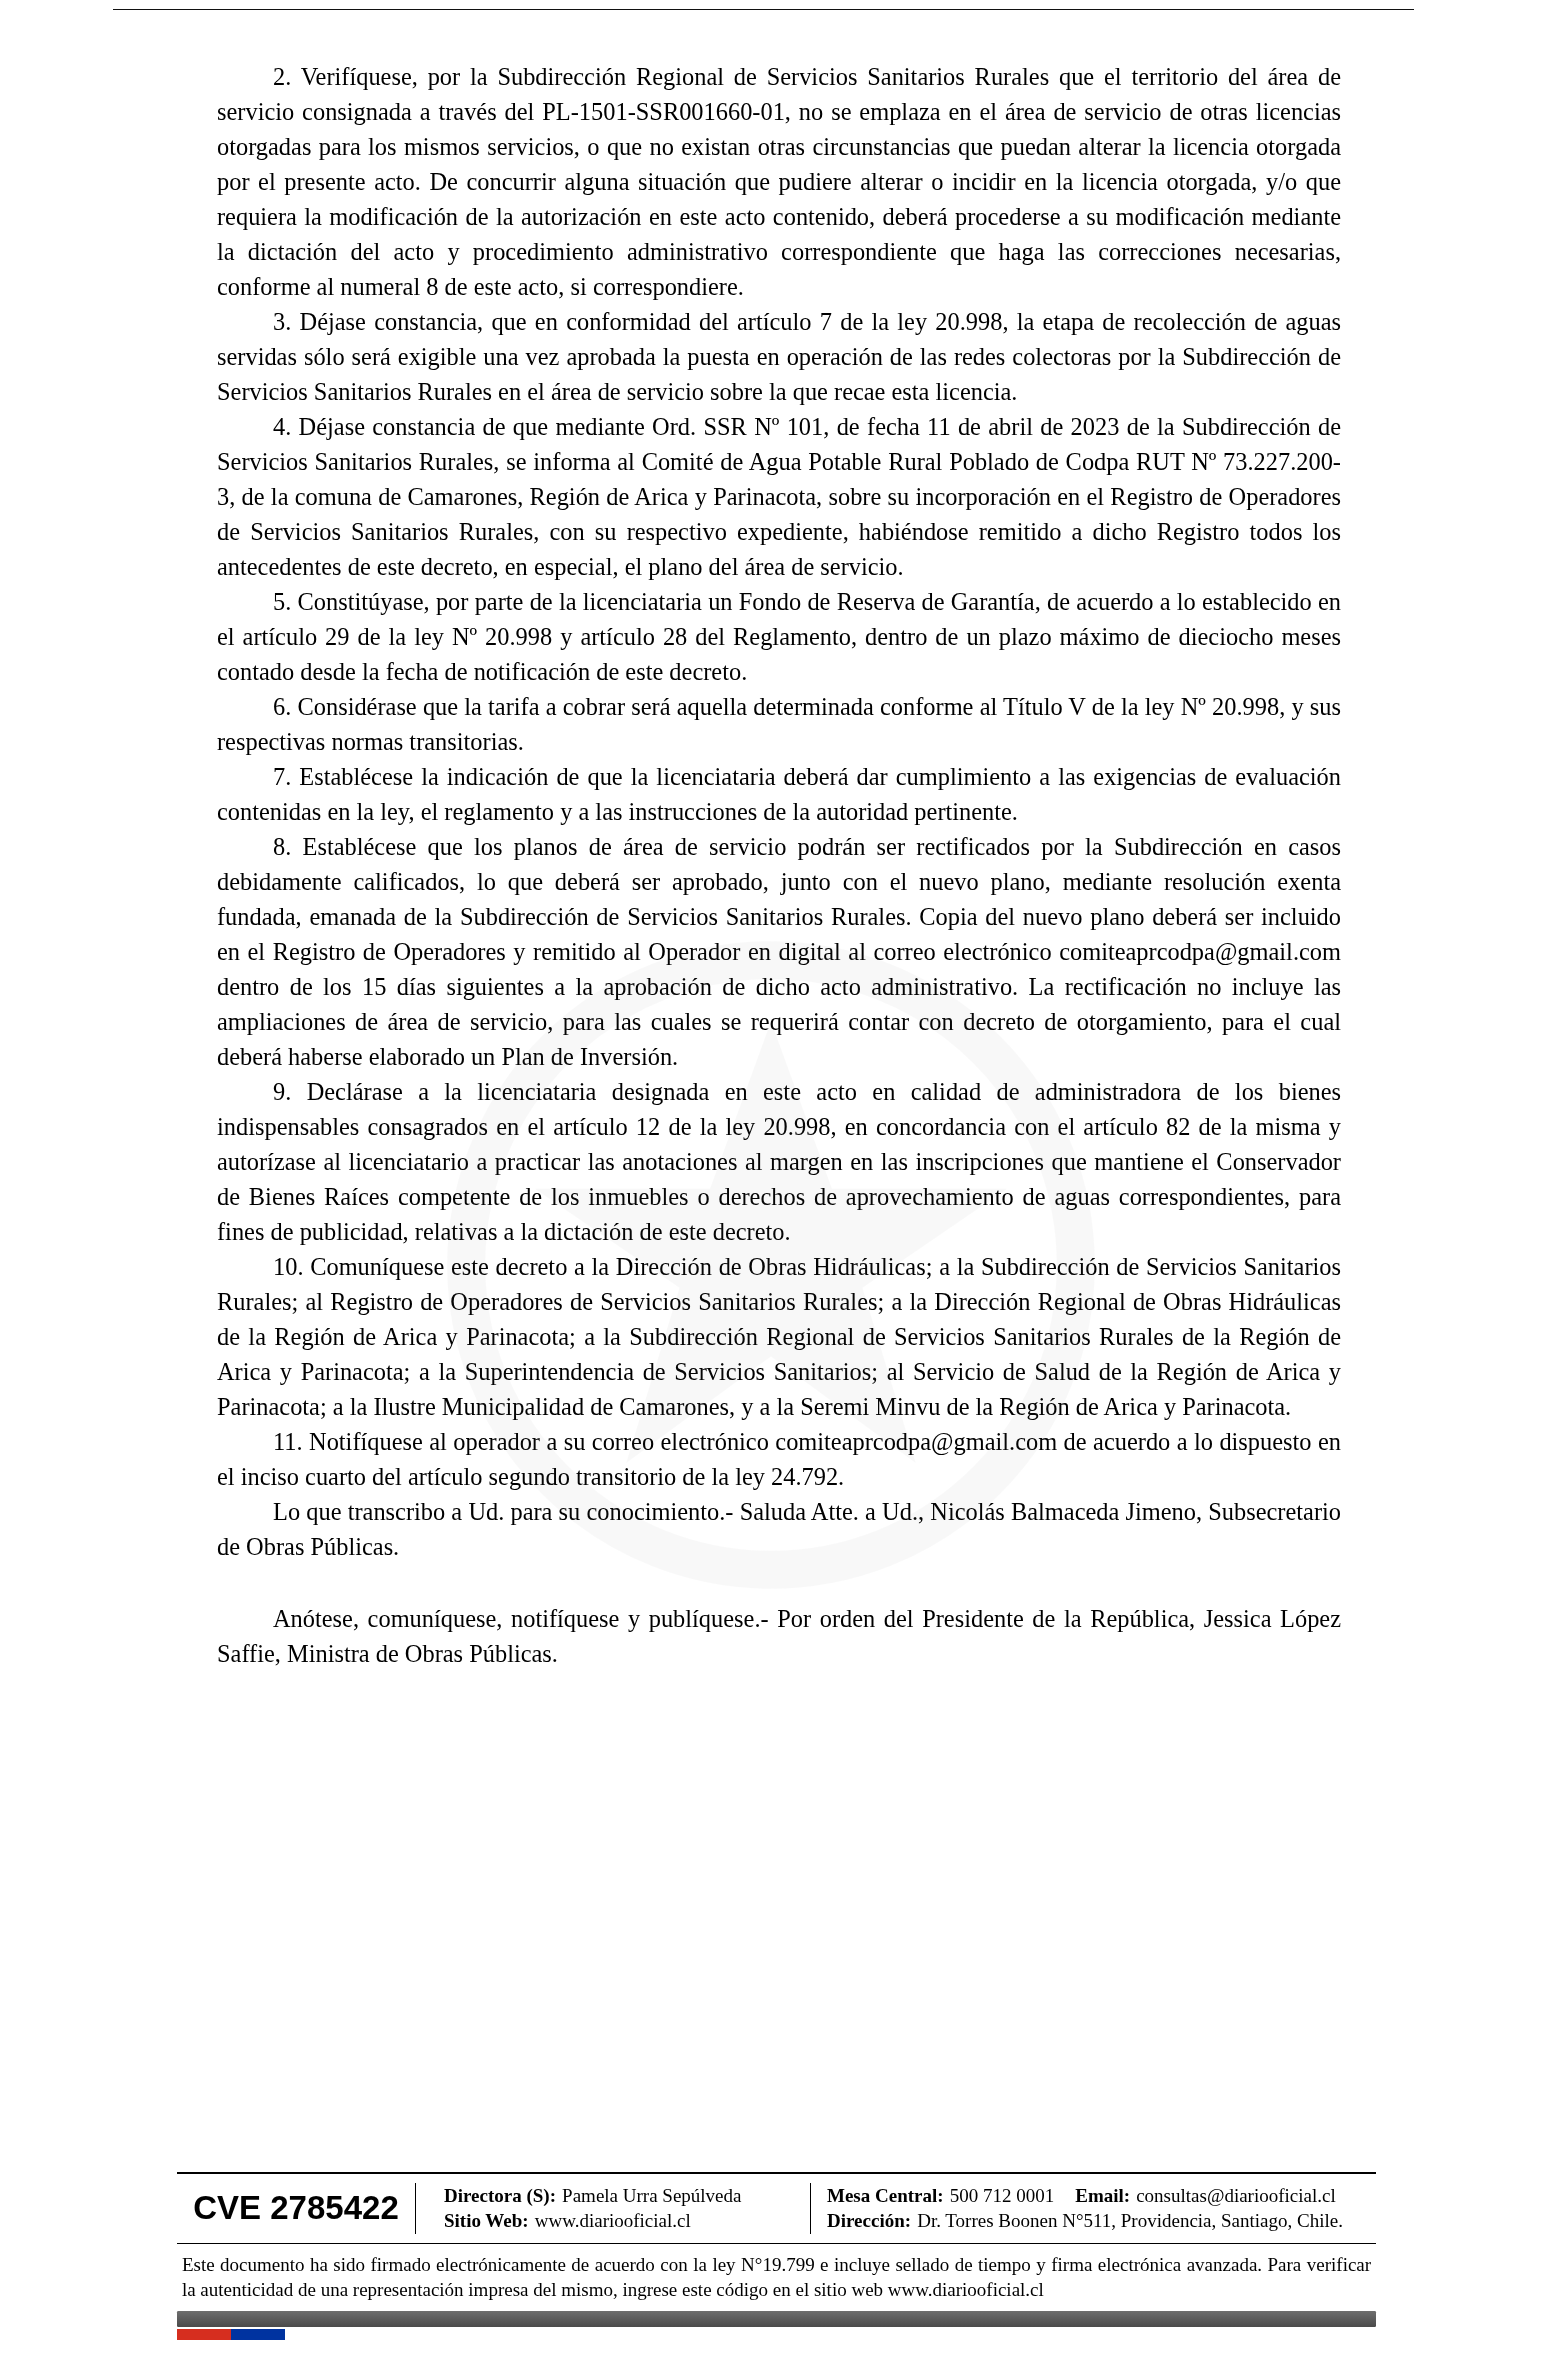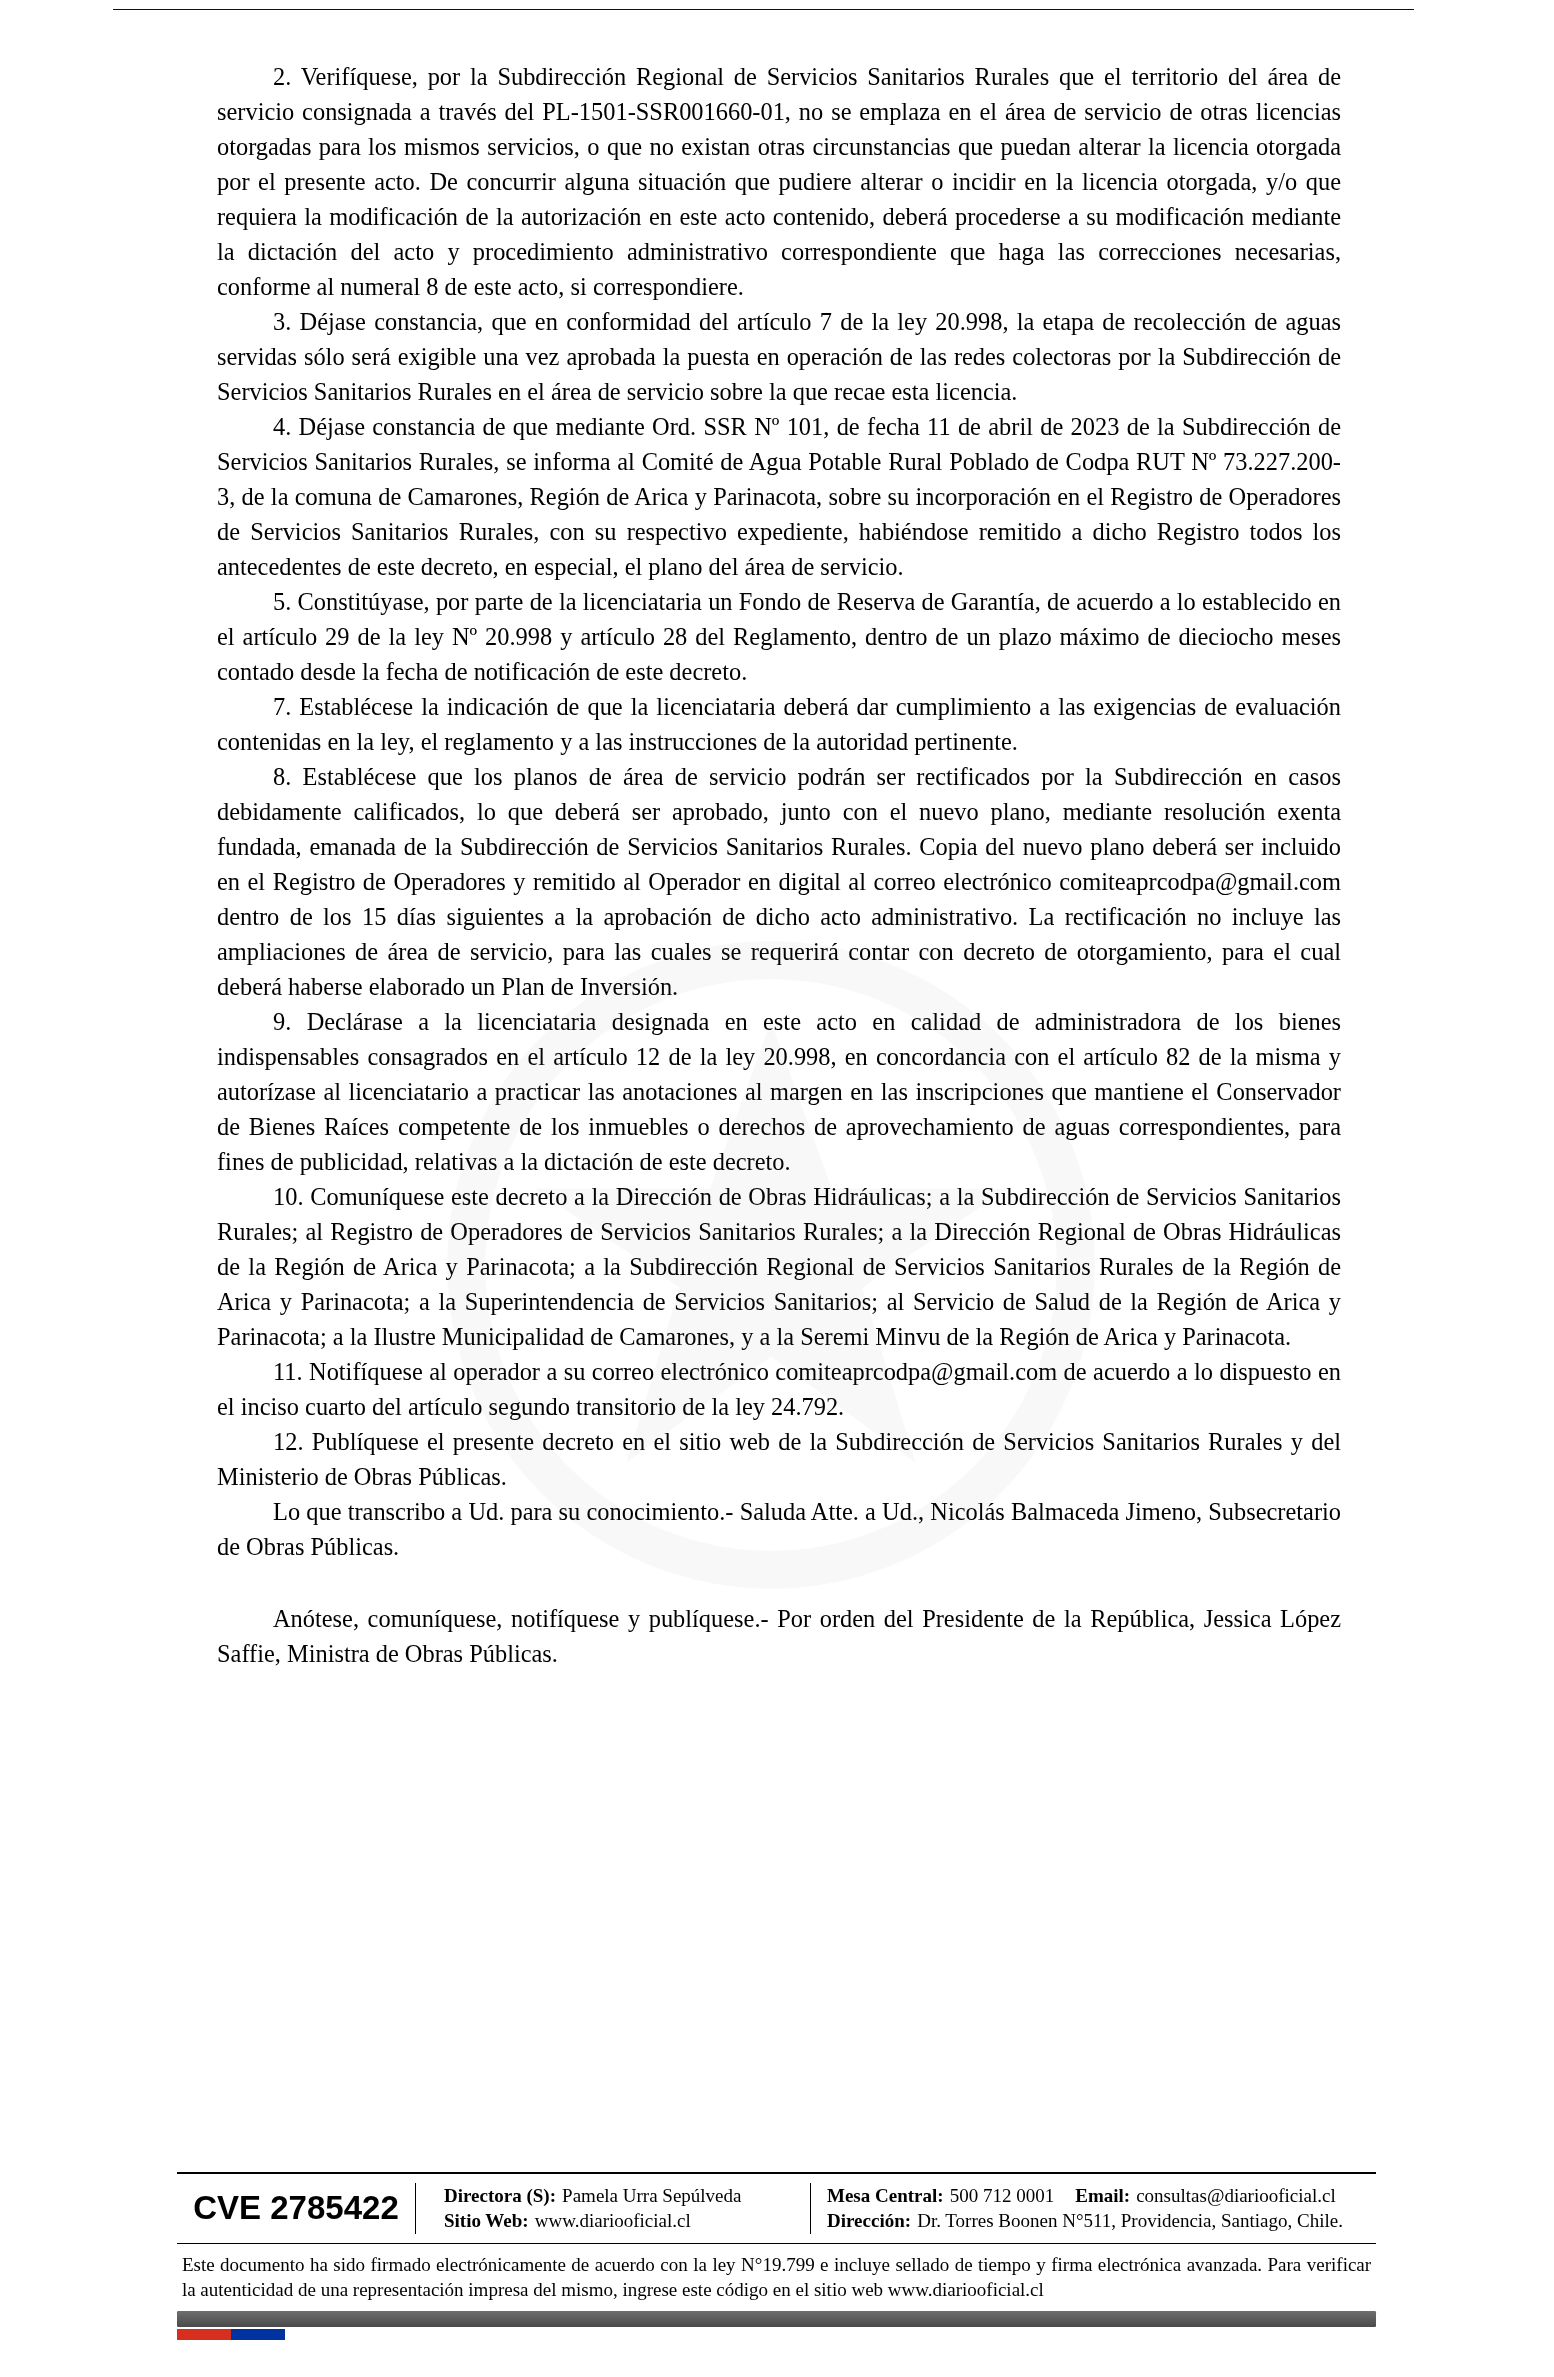--- a/index.html
+++ b/index.html
@@ -91,26 +91,26 @@
     </svg>
   </div>
 
   <hr class="header-rule">
 
   <div class="content">
       <p class="para">2. Verifíquese, por la Subdirección Regional de Servicios Sanitarios Rurales que el territorio del área de servicio consignada a través del PL-1501-SSR001660-01, no se emplaza en el área de servicio de otras licencias otorgadas para los mismos servicios, o que no existan otras circunstancias que puedan alterar la licencia otorgada por el presente acto. De concurrir alguna situación que pudiere alterar o incidir en la licencia otorgada, y/o que requiera la modificación de la autorización en este acto contenido, deberá procederse a su modificación mediante la dictación del acto y procedimiento administrativo correspondiente que haga las correcciones necesarias, conforme al numeral 8 de este acto, si correspondiere.</p>
       <p class="para">3. Déjase constancia, que en conformidad del artículo 7 de la ley 20.998, la etapa de recolección de aguas servidas sólo será exigible una vez aprobada la puesta en operación de las redes colectoras por la Subdirección de Servicios Sanitarios Rurales en el área de servicio sobre la que recae esta licencia.</p>
       <p class="para">4. Déjase constancia de que mediante Ord. SSR Nº 101, de fecha 11 de abril de 2023 de la Subdirección de Servicios Sanitarios Rurales, se informa al Comité de Agua Potable Rural Poblado de Codpa RUT Nº 73.227.200-3, de la comuna de Camarones, Región de Arica y Parinacota, sobre su incorporación en el Registro de Operadores de Servicios Sanitarios Rurales, con su respectivo expediente, habiéndose remitido a dicho Registro todos los antecedentes de este decreto, en especial, el plano del área de servicio.</p>
       <p class="para">5. Constitúyase, por parte de la licenciataria un Fondo de Reserva de Garantía, de acuerdo a lo establecido en el artículo 29 de la ley Nº 20.998 y artículo 28 del Reglamento, dentro de un plazo máximo de dieciocho meses contado desde la fecha de notificación de este decreto.</p>
+      <p class="para">6. Considérase que la tarifa a cobrar será aquella determinada conforme al Título V de la ley Nº 20.998, y sus respectivas normas transitorias.</p>
       <p class="para">7. Establécese la indicación de que la licenciataria deberá dar cumplimiento a las exigencias de evaluación contenidas en la ley, el reglamento y a las instrucciones de la autoridad pertinente.</p>
       <p class="para">8. Establécese que los planos de área de servicio podrán ser rectificados por la Subdirección en casos debidamente calificados, lo que deberá ser aprobado, junto con el nuevo plano, mediante resolución exenta fundada, emanada de la Subdirección de Servicios Sanitarios Rurales. Copia del nuevo plano deberá ser incluido en el Registro de Operadores y remitido al Operador en digital al correo electrónico comiteaprcodpa@gmail.com dentro de los 15 días siguientes a la aprobación de dicho acto administrativo. La rectificación no incluye las ampliaciones de área de servicio, para las cuales se requerirá contar con decreto de otorgamiento, para el cual deberá haberse elaborado un Plan de Inversión.</p>
       <p class="para">9. Declárase a la licenciataria designada en este acto en calidad de administradora de los bienes indispensables consagrados en el artículo 12 de la ley 20.998, en concordancia con el artículo 82 de la misma y autorízase al licenciatario a practicar las anotaciones al margen en las inscripciones que mantiene el Conservador de Bienes Raíces competente de los inmuebles o derechos de aprovechamiento de aguas correspondientes, para fines de publicidad, relativas a la dictación de este decreto.</p>
       <p class="para">10. Comuníquese este decreto a la Dirección de Obras Hidráulicas; a la Subdirección de Servicios Sanitarios Rurales; al Registro de Operadores de Servicios Sanitarios Rurales; a la Dirección Regional de Obras Hidráulicas de la Región de Arica y Parinacota; a la Subdirección Regional de Servicios Sanitarios Rurales de la Región de Arica y Parinacota; a la Superintendencia de Servicios Sanitarios; al Servicio de Salud de la Región de Arica y Parinacota; a la Ilustre Municipalidad de Camarones, y a la Seremi Minvu de la Región de Arica y Parinacota.</p>
       <p class="para">11. Notifíquese al operador a su correo electrónico comiteaprcodpa@gmail.com de acuerdo a lo dispuesto en el inciso cuarto del artículo segundo transitorio de la ley 24.792.</p>
-      <p class="para">12. Publíquese el presente decreto en el sitio web de la Subdirección de Servicios Sanitarios Rurales y del Ministerio de Obras Públicas.</p>
       <p class="para">Lo que transcribo a Ud. para su conocimiento.- Saluda Atte. a Ud., Nicolás Balmaceda Jimeno, Subsecretario de Obras Públicas.</p>
       <p class="para gap">Anótese, comuníquese, notifíquese y publíquese.- Por orden del Presidente de la República, Jessica López Saffie, Ministra de Obras Públicas.</p>
     </div>
 
   <div class="footer">
     <div class="cve-box">
       <div class="cve-cell c1">CVE 2785422</div>
       <div class="cve-cell c2">
         <div class="cve-row">
           <span class="lbl">Directora (S):</span><span>Pamela Urra Sepúlveda</span>

